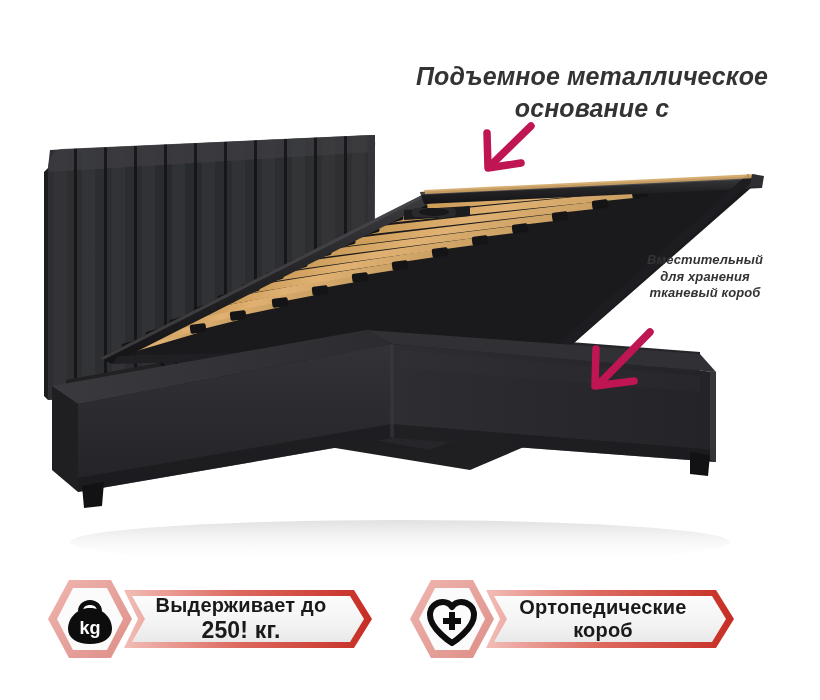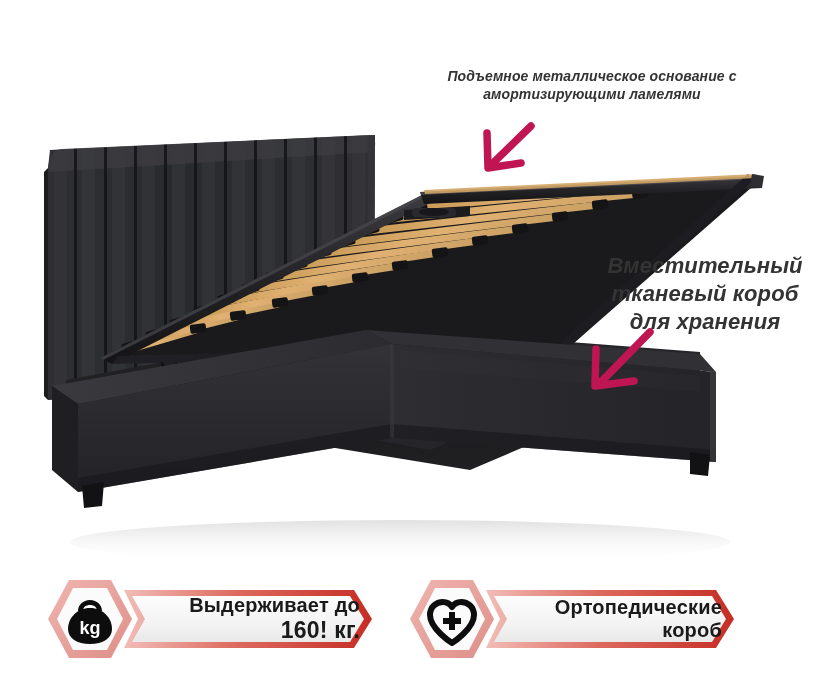--- a/index.html
+++ b/index.html
@@ -15,26 +15,26 @@
 
   .anno{
     position:absolute;
     font-weight:bold;
     font-style:italic;
     color:#333333;
     line-height:1.28;
     letter-spacing:0.1px;
   }
   #anno-lift{
-    left:372px;top:68px;width:440px;
-    font-size:14px;text-align:center;
+    left:372px;top:60px;width:440px;
+    font-size:25px;text-align:center;
   }
   #anno-box{
     left:600px;top:252px;width:210px;
-    font-size:22px;text-align:center;
+    font-size:13px;text-align:center;
   }
 
   .badge{
     position:absolute;
     height:86px;
     display:flex;align-items:center;
   }
   #badge-weight{left:44px;top:576px;width:330px;}
   #badge-ortho{left:406px;top:576px;width:330px;}
 
@@ -49,21 +49,21 @@
     position:relative;
     margin-left:-14px;
     flex:1 1 auto;
     height:66px;
     z-index:2;
   }
   .badge-text{
     position:absolute;
     left:0;top:0;right:14px;bottom:0;
     display:flex;flex-direction:column;
-    align-items:flex-end;justify-content:center;
+    align-items:center;justify-content:center;
     font-size:20px;font-weight:bold;
     color:#1a1a1a;
     line-height:1.14;
     text-align:center;
     letter-spacing:0.2px;
   }
   .badge-text .l2{font-size:23px;}
   .hex-svg,.plate-svg{position:absolute;left:0;top:0;width:100%;height:100%;overflow:visible;}
 </style>
 </head>
@@ -288,27 +288,26 @@
       <path d="M487,133 L488,168 L521,163"></path>
     </g>
     <g fill="none" stroke="#bf1553" stroke-width="7.5" stroke-linecap="round" stroke-linejoin="round">
       <path d="M650,332 L598,385"></path>
       <path d="M596,349 L595,386 L634,381"></path>
     </g>
   </svg>
 
   <div class="anno" id="anno-lift">
     <div>Подъемное металлическое основание с</div>
-    <div>амортизирующими ламелями</div>
   </div>
 
   <div class="anno" id="anno-box">
     <div>Вместительный</div>
+    <div>для хранения</div>
     <div>тканевый короб</div>
-    <div>для хранения</div>
   </div>
 
   <div class="badge" id="badge-weight">
     <div class="badge-plate">
       <svg class="plate-svg" viewBox="0 0 252 66" preserveAspectRatio="none">
         <defs>
           <linearGradient id="plateG1" x1="0" y1="0" x2="1" y2="0">
             <stop offset="0%" stop-color="#f2bdb7"></stop>
             <stop offset="45%" stop-color="#dd6a5f"></stop>
             <stop offset="100%" stop-color="#c62d24"></stop>
@@ -317,21 +316,21 @@
             <stop offset="0%" stop-color="#fcfcfc"></stop>
             <stop offset="55%" stop-color="#f4f4f4"></stop>
             <stop offset="100%" stop-color="#e9e9e9"></stop>
           </linearGradient>
         </defs>
         <path d="M2,4 L232,4 L250,33 L232,62 L2,62 L16,33 Z" fill="url(#plateG1)"></path>
         <path d="M10,10 L228,10 L242,33 L228,56 L10,56 L23,33 Z" fill="url(#plateFill1)"></path>
       </svg>
       <div class="badge-text">
         <span class="l1">Выдерживает до</span>
-        <span class="l2">160! кг.</span>
+        <span class="l2">250! кг.</span>
       </div>
     </div>
     <div class="badge-hex" style="order:-1;">
       <svg class="hex-svg" viewBox="0 0 92 86">
         <defs>
           <linearGradient id="hexG1" x1="0" y1="0" x2="1" y2="1">
             <stop offset="0%" stop-color="#f0b5af"></stop>
             <stop offset="100%" stop-color="#dd8f88"></stop>
           </linearGradient>
         </defs>

